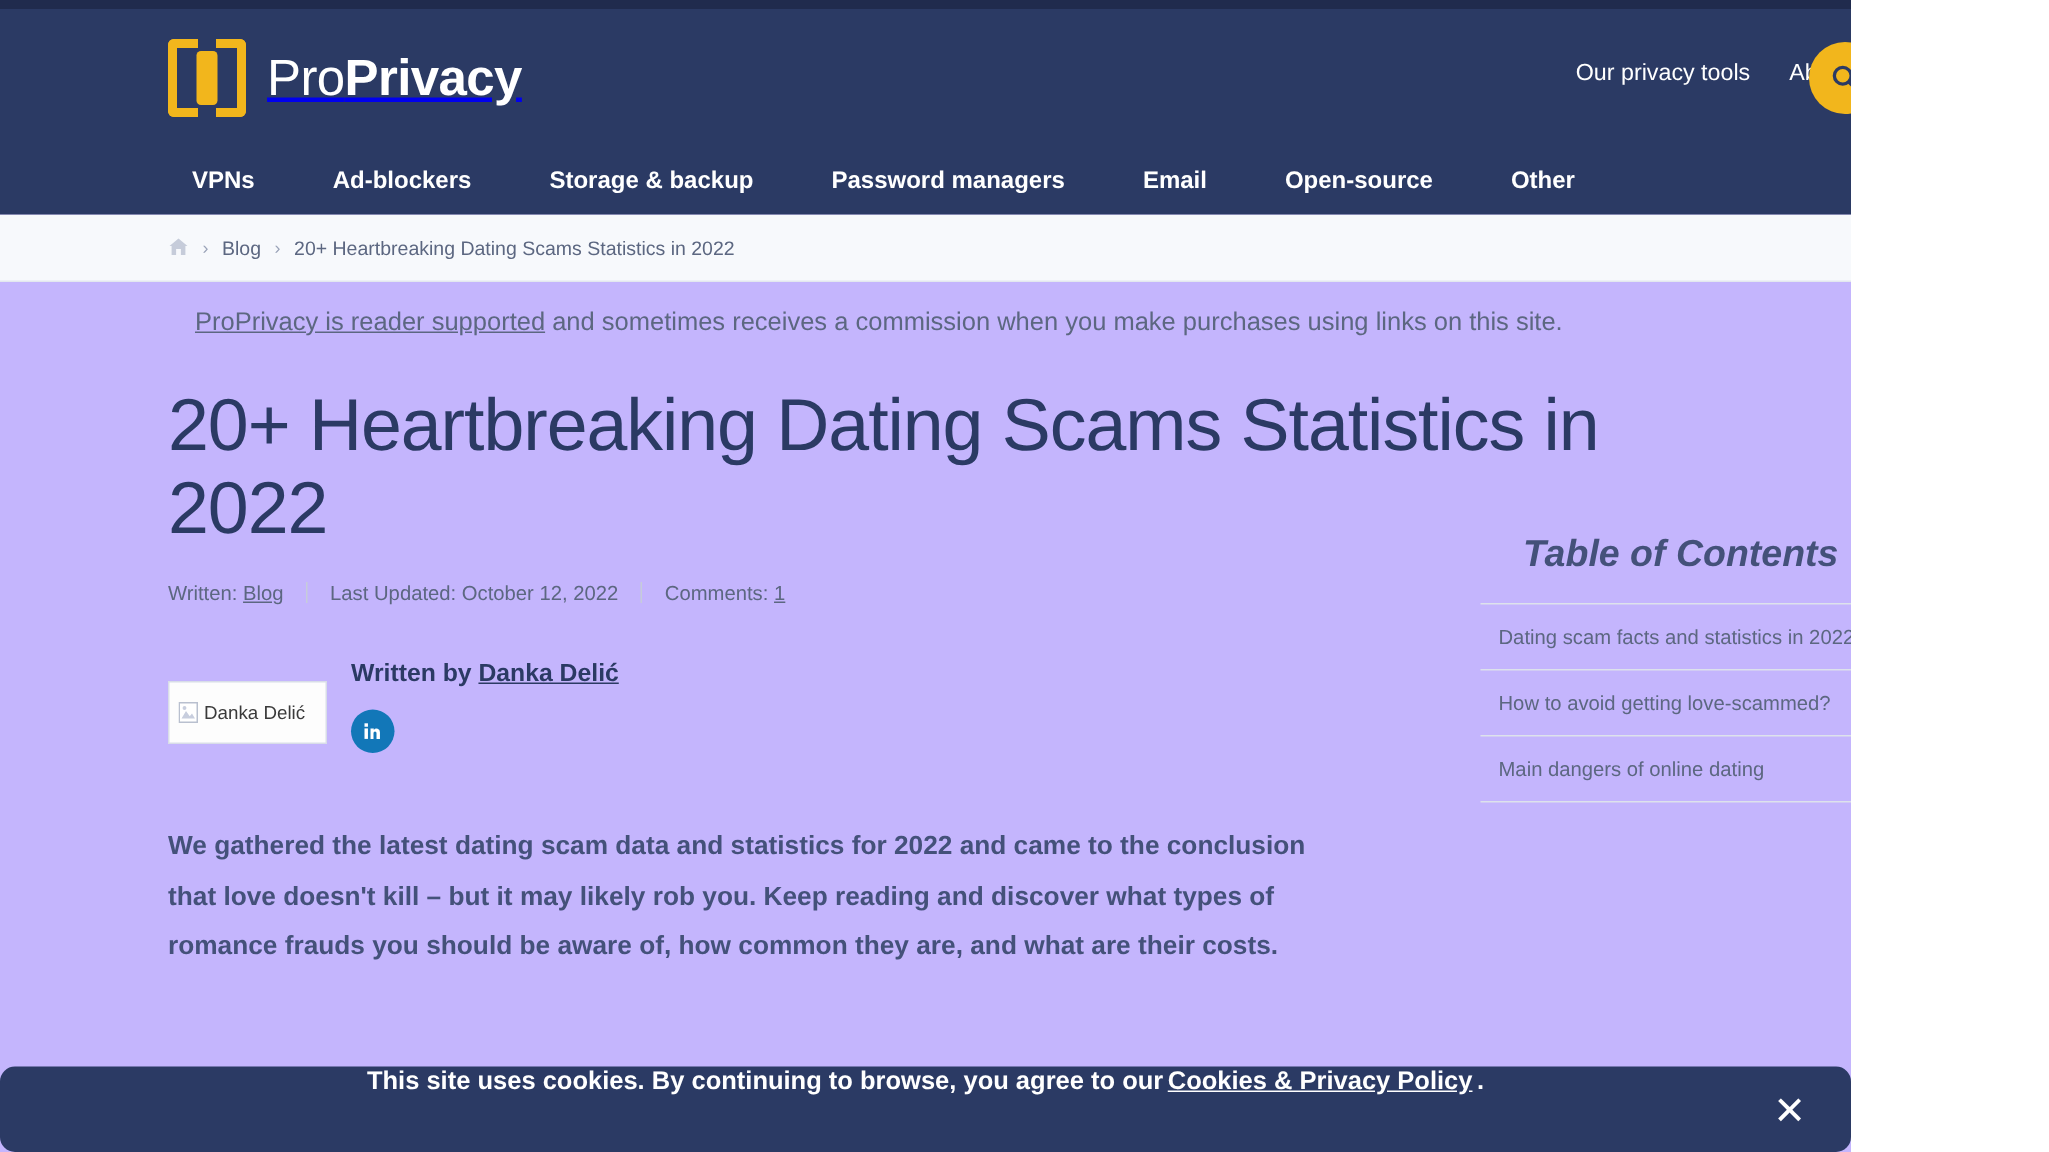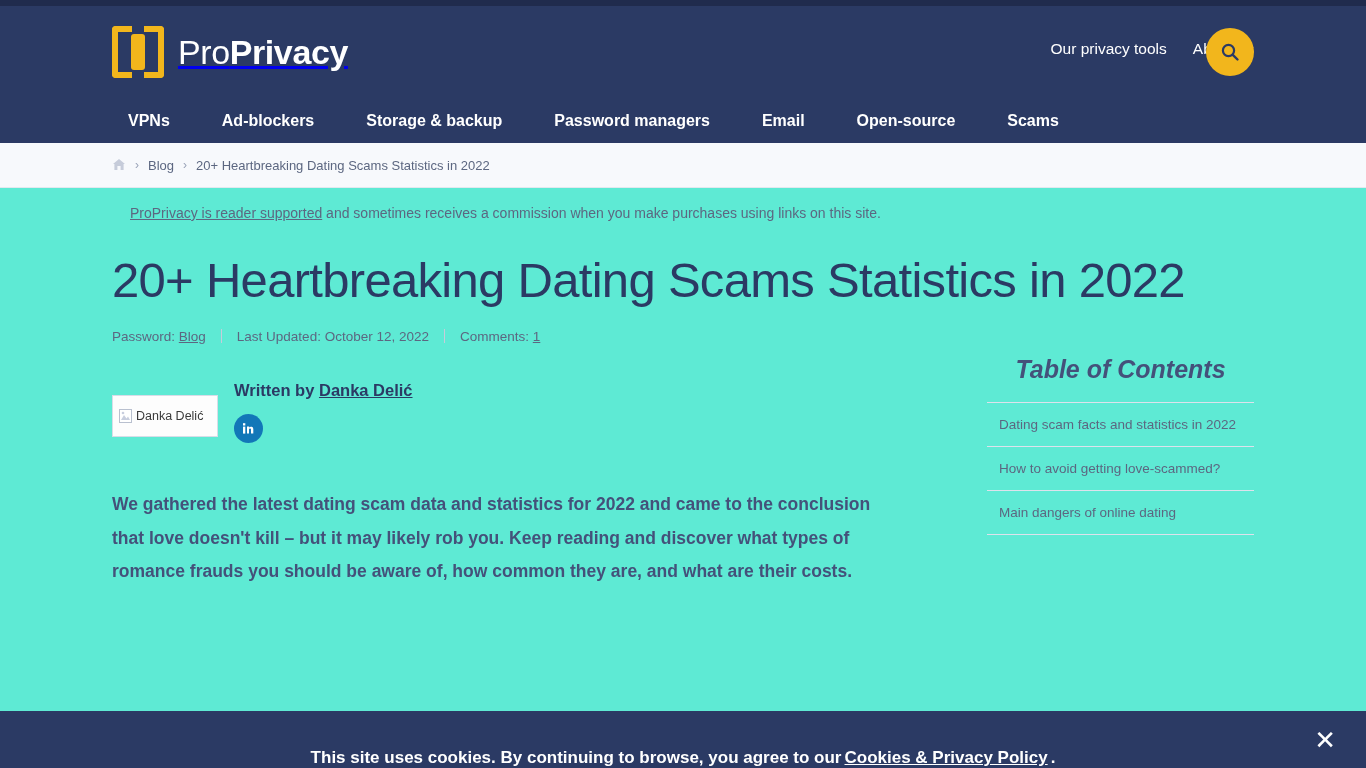--- a/index.html
+++ b/index.html
@@ -5,22 +5,22 @@
   * { box-sizing: border-box; }
   html, body {
     margin: 0; padding: 0;
     width: 1366px; height: 768px;
     overflow: hidden;
     font-family: "Liberation Sans", sans-serif;
     background: #ffffff;
   }
   #page {
     position: relative;
-    width: 1366px; height: 768px;
-    background: #5eead4;
+    width: 1234px; height: 768px;
+    background: #c4b5fd;
     overflow: hidden;
   }
 
   
   .header {
     background: #2b3a64;
     height: 137px;
     width: 100%;
     position: relative;
   }
@@ -133,21 +133,21 @@
     position: relative;
     top: 1px;
   }
 
   
   .content {
     padding: 0 112px;
     position: relative;
   }
   .disclaimer {
-    font-size: 14px;
+    font-size: 17px;
     color: #5c6781;
     padding: 17px 0 0 18px;
   }
   .disclaimer a {
     color: #5c6781;
     text-decoration: underline;
   }
 
   h1.title {
     font-size: 49px;
@@ -259,25 +259,26 @@
   .toc-item:last-child { border-bottom: 1px solid #dde2ec; }
 
   
   .cookie-bar {
     position: absolute;
     left: 0; bottom: 0;
     width: 100%;
     height: 57px;
     background: #2b3a64;
     display: flex;
-    align-items: flex-end;
+    align-items: flex-start;
     justify-content: center;
     color: #ffffff;
     font-size: 17px;
     font-weight: 700;
+    border-radius: 10px;
   }
   .cookie-bar a {
     color: #ffffff;
     text-decoration: underline;
     margin: 0 3px;
   }
   .cookie-close {
     position: absolute;
     right: 24px;
     top: 50%;
@@ -333,21 +334,21 @@
       </button>
     </div>
 
     <div class="nav">
       <a href="#">VPNs</a>
       <a href="#">Ad-blockers</a>
       <a href="#">Storage &amp; backup</a>
       <a href="#">Password managers</a>
       <a href="#">Email</a>
       <a href="#">Open-source</a>
-      <a href="#">Scams</a>
+      <a href="#">Other</a>
     </div>
   </div>
 
   <div class="breadcrumb-bar">
     <a href="#">
       <span class="home-icon">
         <svg width="14" height="13" viewBox="0 0 14 13" aria-hidden="true">
           <path d="M7 1 L13 6 L11.6 6 L11.6 12 L8.6 12 L8.6 8 L5.4 8 L5.4 12 L2.4 12 L2.4 6 L1 6 Z" fill="#c6ccda"></path>
         </svg>
       </span>
@@ -360,21 +361,21 @@
 
   <div class="content">
 
     <div class="disclaimer">
       <a href="#">ProPrivacy is reader supported</a><span> and sometimes receives a commission when you make purchases using links on this site.</span>
     </div>
 
     <h1 class="title">20+ Heartbreaking Dating Scams Statistics in 2022</h1>
 
     <div class="meta">
-      <span>Password:</span>&nbsp;
+      <span>Written:</span>&nbsp;
       <a href="#">Blog</a>
       <span class="divider"></span>
       <span>Last Updated:</span>&nbsp;
       <span>October 12, 2022</span>
       <span class="divider"></span>
       <span>Comments:</span>&nbsp;
       <a href="#">1</a>
     </div>
 
     <div class="author-row">

